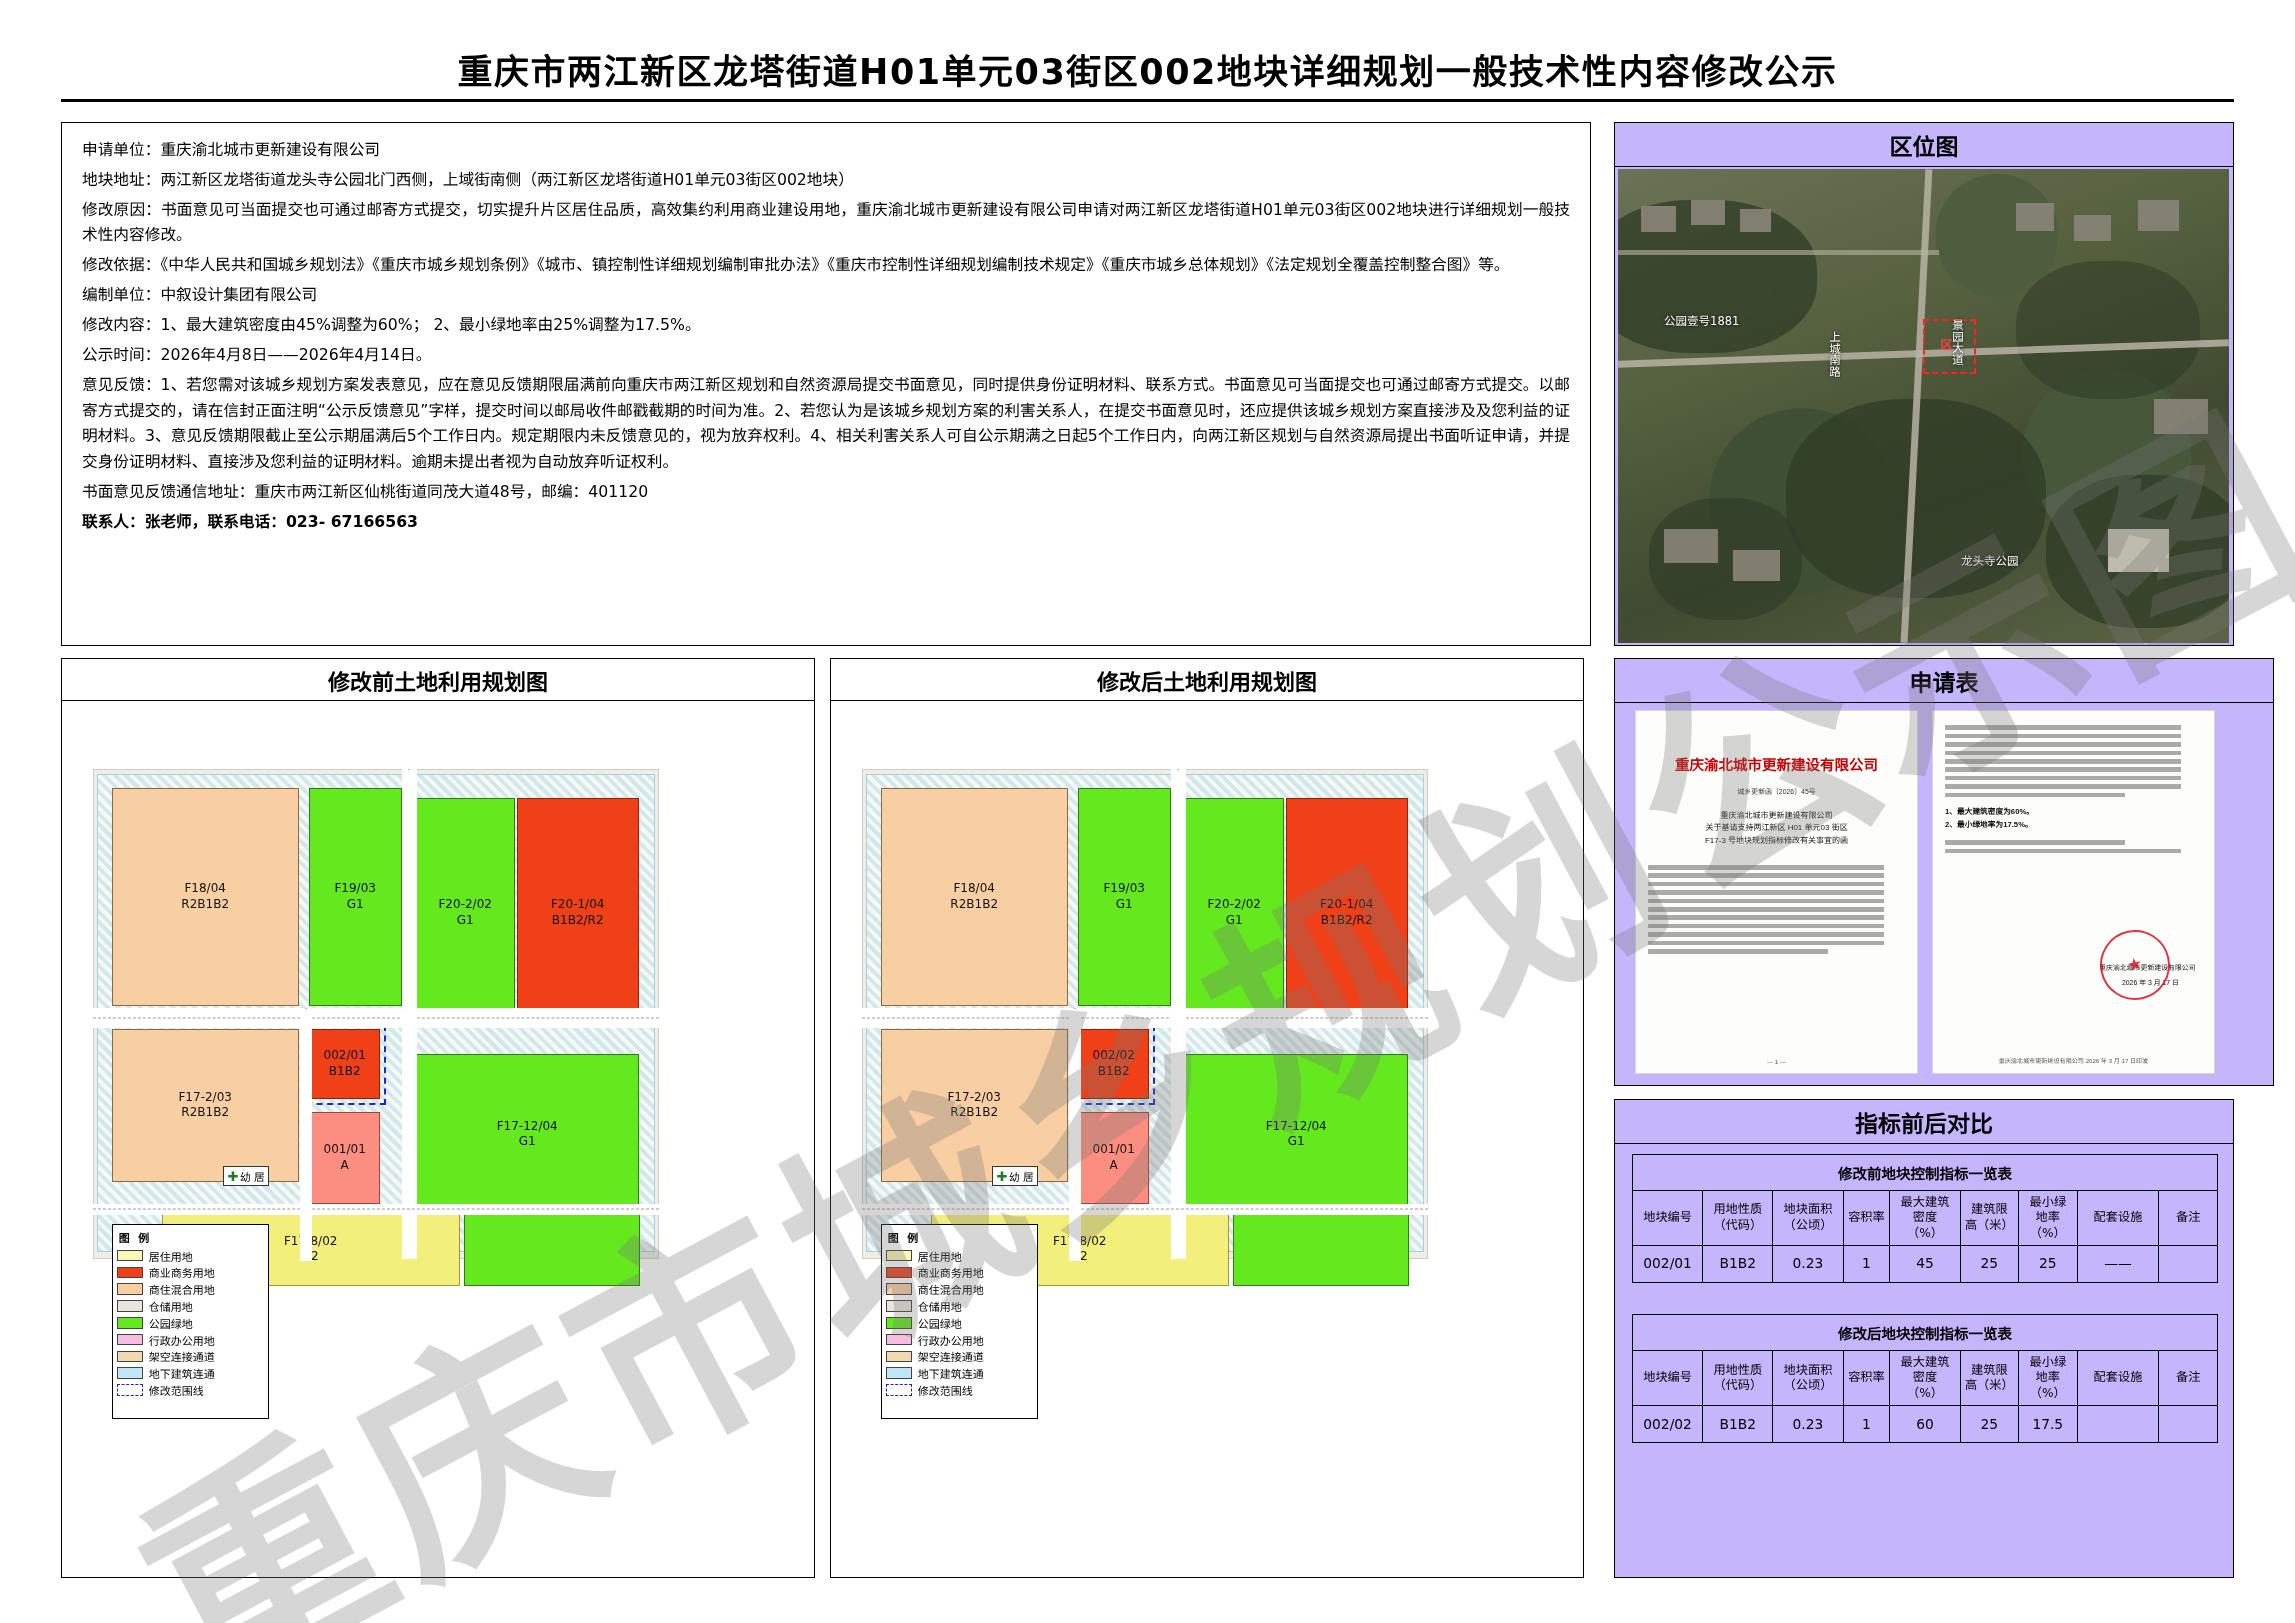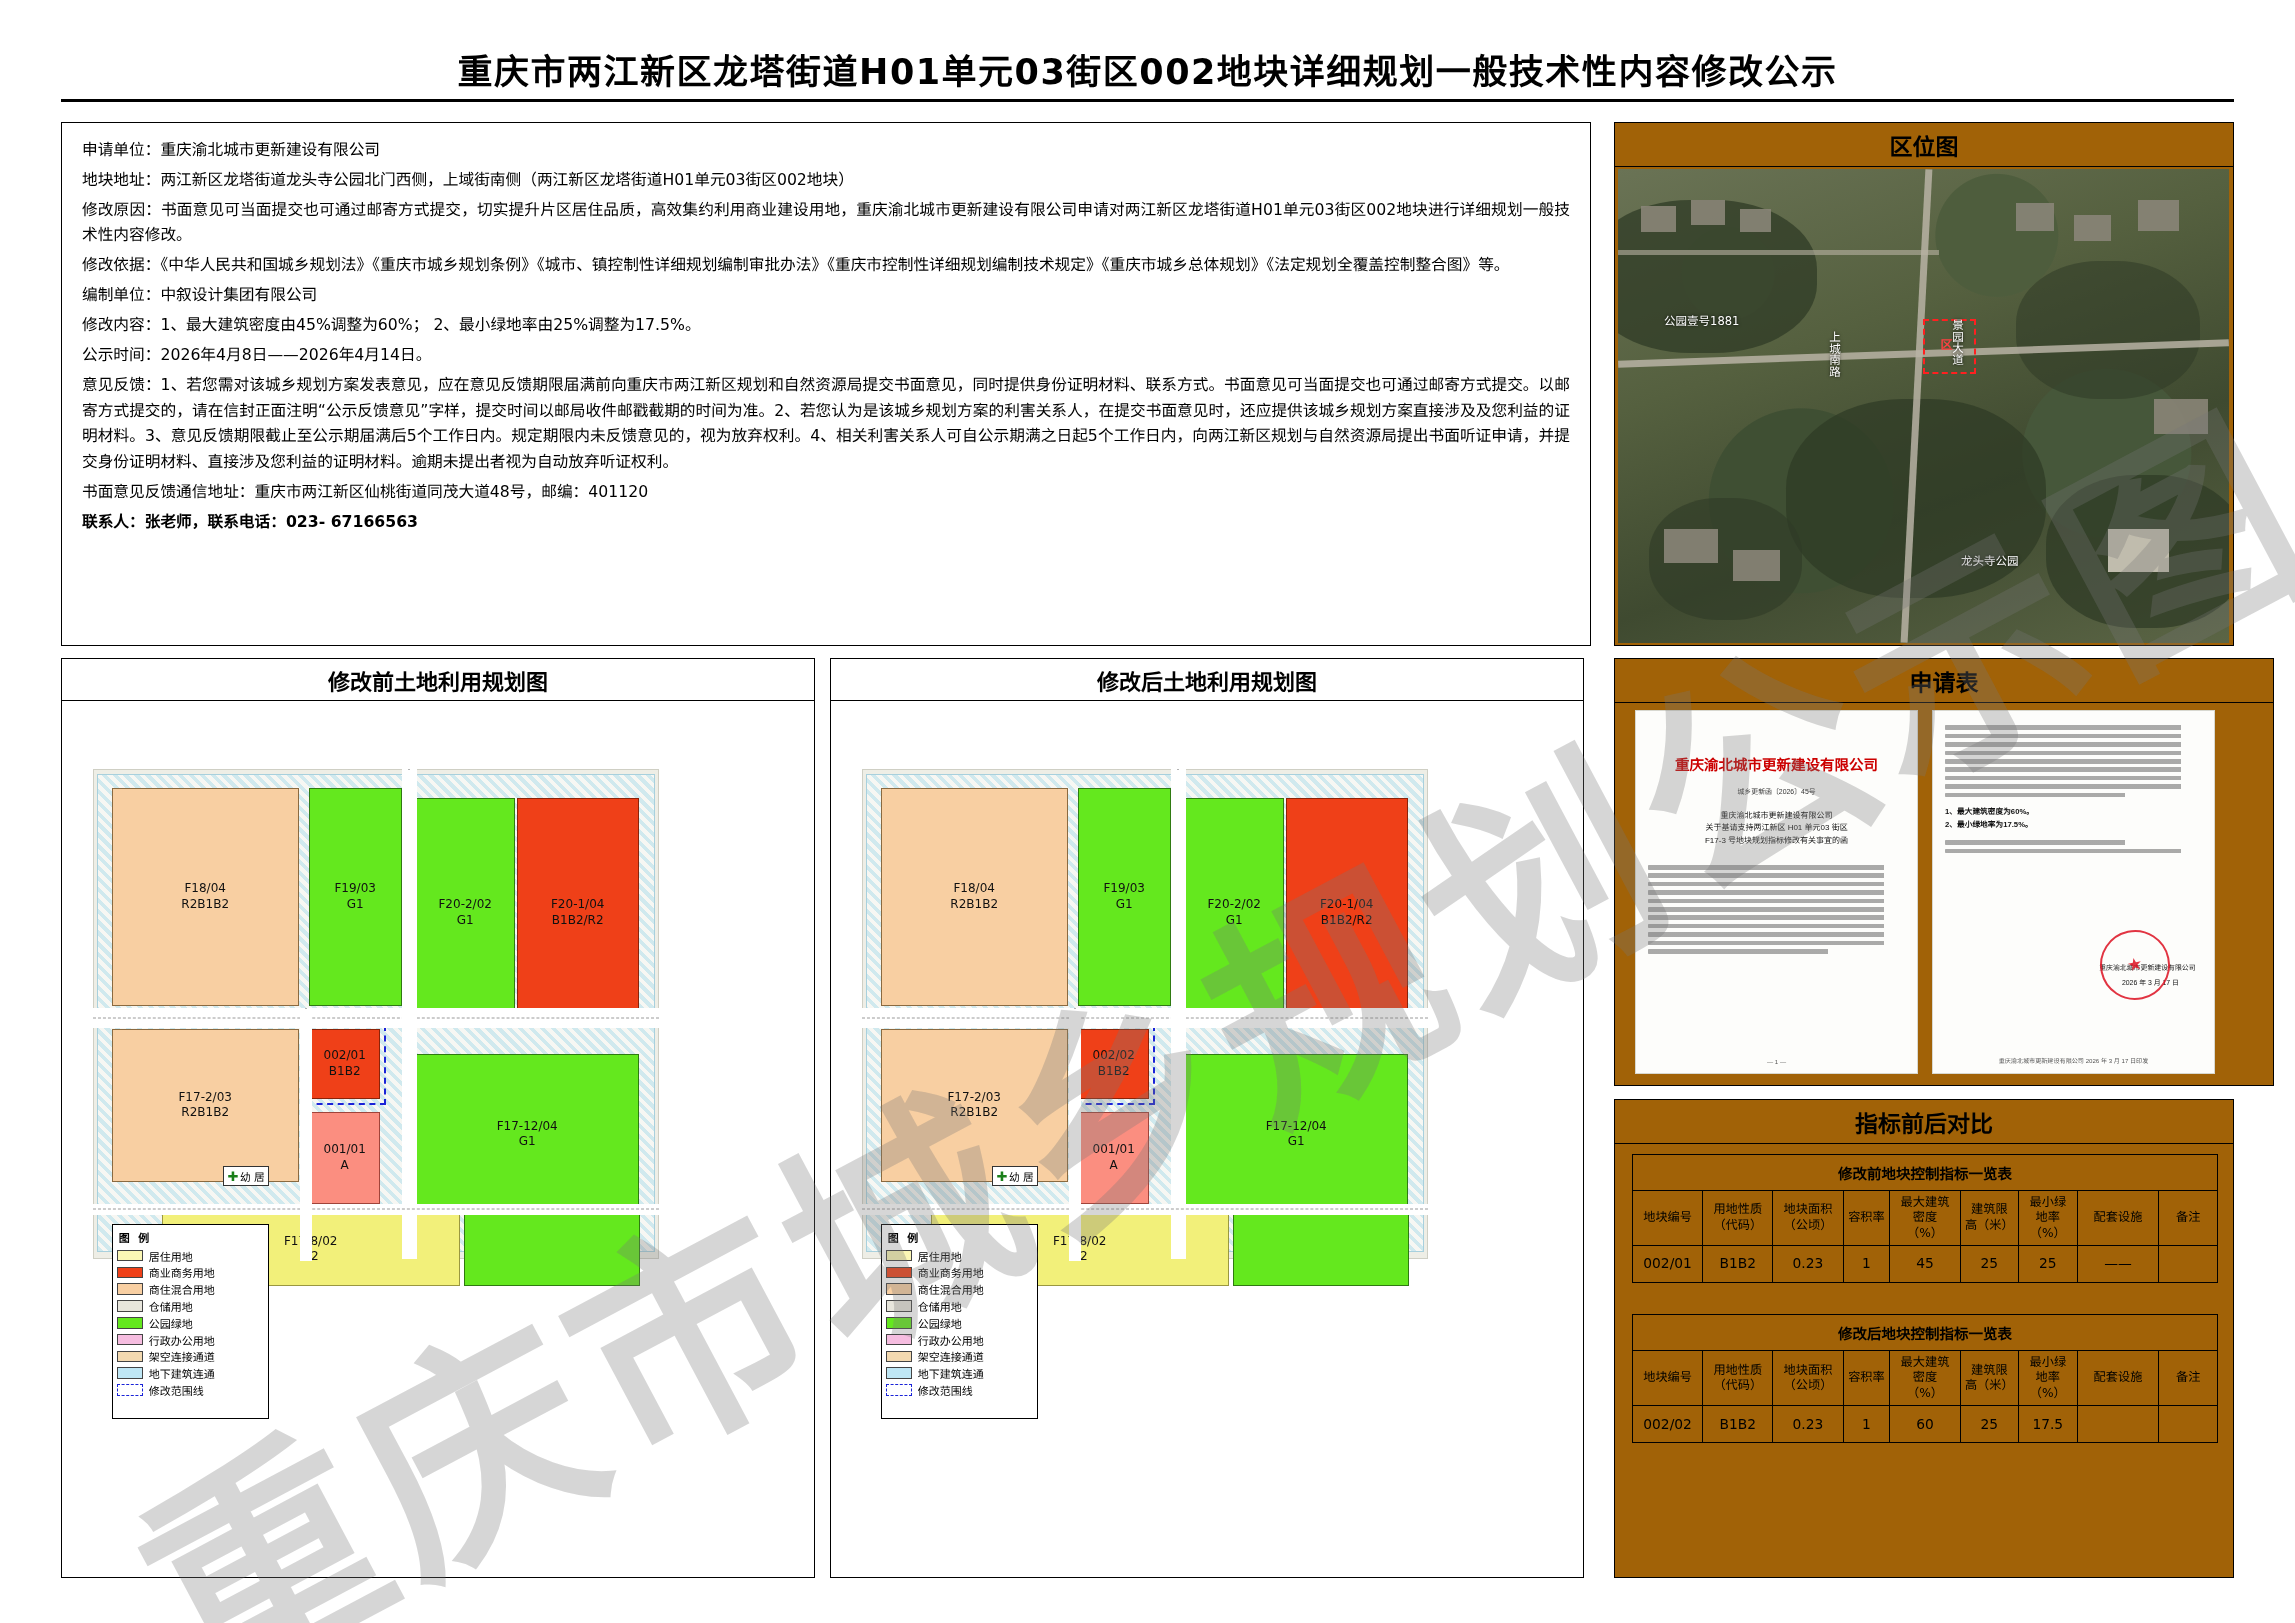--- a/index.html
+++ b/index.html
@@ -52,21 +52,21 @@
     padding:13.8px 20px;
     font-size:15.7px;line-height:1.62;color:#000;
     font-family:"DejaVu Sans","Liberation Sans",sans-serif;
   }
   .info-box p{margin:0 0 4.6px 0;text-align:justify;}
   .kv{white-space:normal;}
   .contact{font-weight:700;margin-top:6.1px;}
 
   
   .panel{
-    position:absolute;border:1.5px solid #000;box-sizing:border-box;background:#a16207;
+    position:absolute;border:1.5px solid #000;box-sizing:border-box;background:#c4b5fd;
   }
   .panel-head{
     height:43px;display:flex;align-items:center;justify-content:center;
     border-bottom:1.5px solid #000;
     font-size:23px;font-weight:700;
     font-family:"DejaVu Sans","Liberation Sans",sans-serif;
   }
   #locator-panel{left:1614px;top:122px;width:620px;height:524px;}
   .sat{
     position:absolute;left:3.1px;top:46px;width:611px;height:474px;

